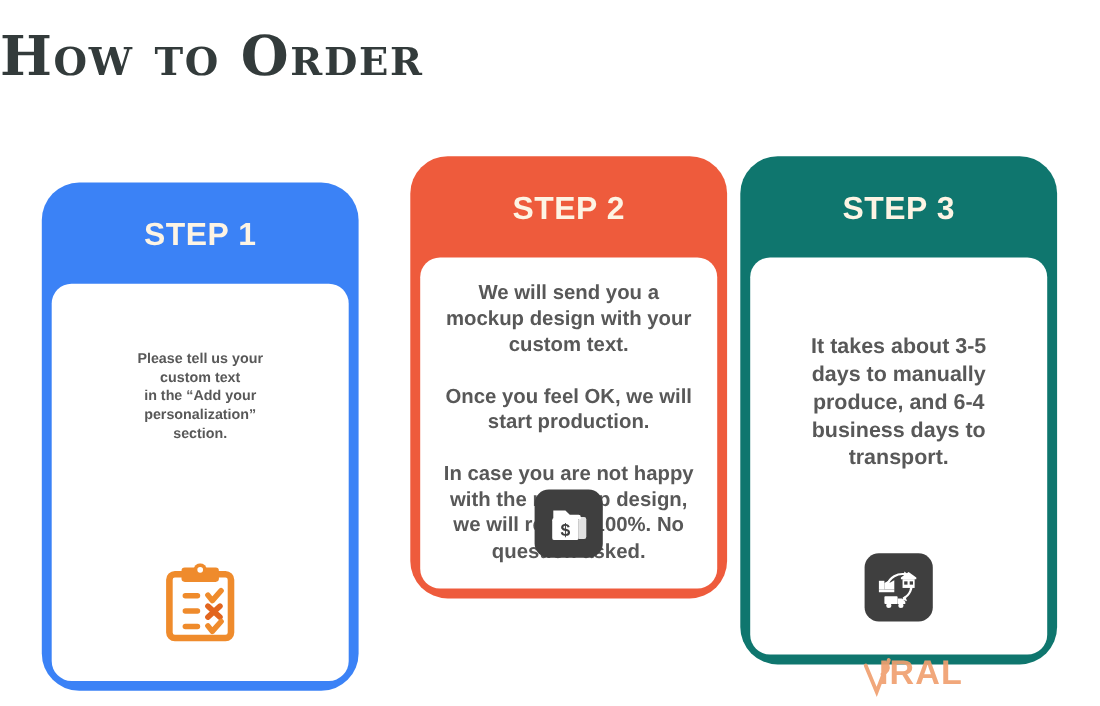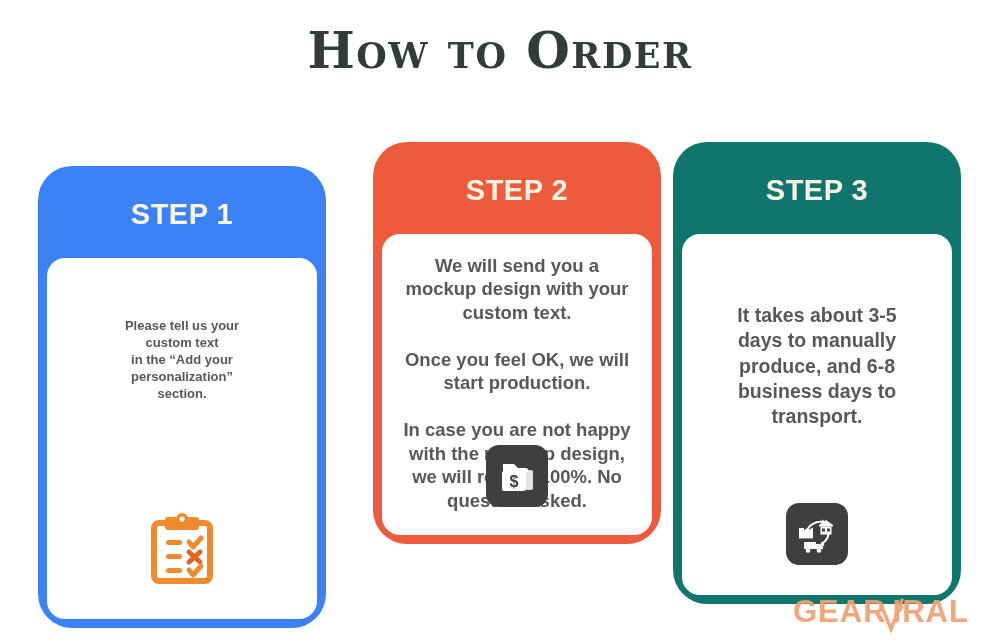--- a/index.html
+++ b/index.html
@@ -14,21 +14,21 @@
     overflow: hidden;
     font-family: "Liberation Sans", sans-serif;
   }
 
   
   .page-title {
     position: absolute;
     top: 26px;
     left: 0;
     width: 1000px;
-    text-align: center;
+    text-align: left;
     font-family: "DejaVu Serif", serif;
     font-size: 50px;
     font-weight: 700;
     font-variant: small-caps;
     letter-spacing: 1.5px;
     color: #333b3b;
     line-height: 1;
   }
 
   
@@ -203,21 +203,21 @@
     </div>
   </div>
 
   <div class="card c3" id="card3" style="background: #0f766e;">
     <div class="card-step">
       <span>STEP 3</span>
     </div>
     <div class="card-body">
       <div class="body-text">It takes about 3-5
 days to manually
-produce, and 6-8
+produce, and 6-4
 business days to
 transport.</div>
       <div class="icon-wrap">
         <span class="dark-tile">
           <svg width="44" height="42" viewBox="0 0 44 42">
             <path d="M12 18 A14 12 0 0 1 28 9" fill="none" stroke="#ffffff" stroke-width="2"></path>
             <path d="M27 6.5 L31 9.2 L27 12" fill="#ffffff"></path>
             <path d="M33 15 A13 13 0 0 1 26 31" fill="none" stroke="#ffffff" stroke-width="2"></path>
             <path d="M28 28.5 L25 32 L29.5 33.5" fill="#ffffff"></path>
             <g fill="#ffffff">
@@ -239,21 +239,20 @@
             </g>
           </svg>
         </span>
       </div>
     </div>
   </div>
 
 </div>
 
 <div class="watermark">
-  <span>GEAR</span>
   <span class="wm-v">
     <svg width="34" height="40" viewBox="0 0 34 40">
       <path d="M6 8 L16 32 L27 3" fill="none" stroke="#f0a070" stroke-width="3.5" stroke-linecap="round"></path>
       <path d="M21 16 q7 -3 5 -9" fill="none" stroke="#f0a070" stroke-width="3" stroke-linecap="round"></path>
     </svg>
   </span>
   <span>IRAL</span>
 </div>
 
 </body></html>

